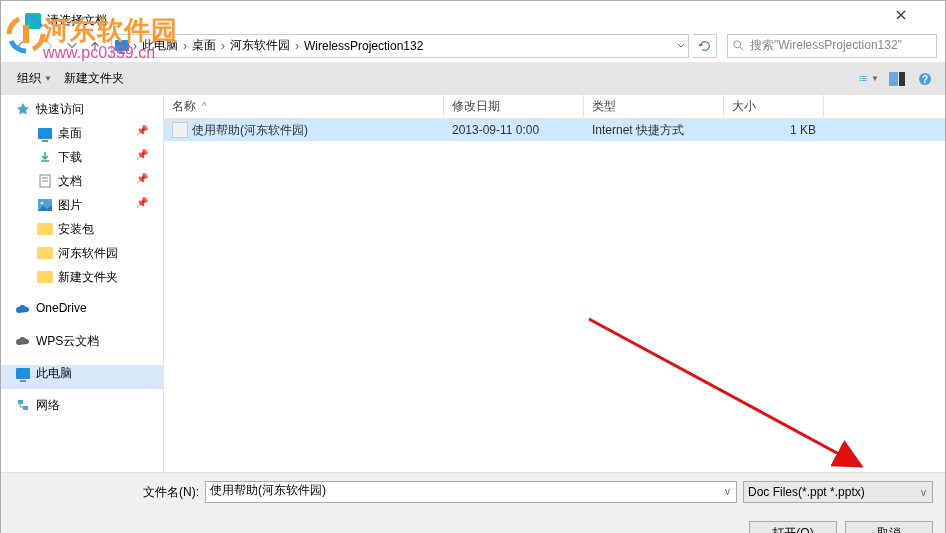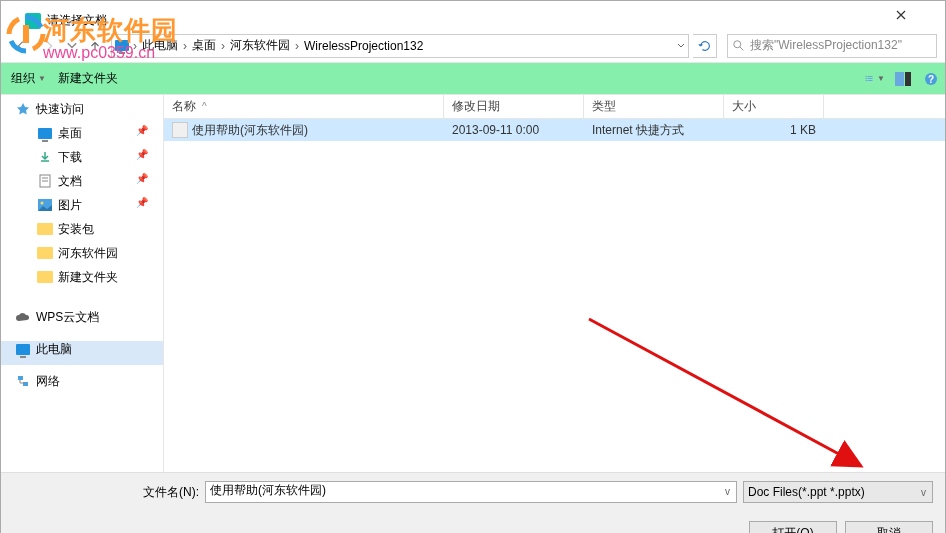--- a/index.html
+++ b/index.html
@@ -14,21 +14,21 @@
 .nav-arrow { width: 24px; height: 24px; display: flex; align-items: center; justify-content: center; color: #808080; border-radius: 2px; }
 .nav-arrow svg { width: 14px; height: 14px; }
 .breadcrumb { flex: 1; height: 24px; border: 1px solid #ccc; background: #fff; display: flex; align-items: center; padding: 0 2px; font-size: 12px; }
 .bc-icon { width: 16px; height: 16px; display: flex; align-items: center; justify-content: center; }
 .bc-sep { margin: 0 3px; color: #666; }
 .bc-item { padding: 0 2px; }
 .bc-dropdown { margin-left: auto; display: flex; align-items: center; }
 .refresh-btn { width: 24px; height: 24px; border: 1px solid #ccc; border-left: none; display: flex; align-items: center; justify-content: center; }
 .search-box { width: 210px; height: 24px; border: 1px solid #ccc; display: flex; align-items: center; padding: 0 4px; margin-left: 6px; color: #888; }
 .search-icon { width: 14px; height: 14px; margin-right: 4px; }
-.toolbar { height: 32px; display: flex; align-items: center; padding: 0 4px; background: #86efac; border-bottom: 1px solid #e6e6e6; }
+.toolbar { height: 32px; display: flex; align-items: center; padding: 0 10px; background: #e5e5e5; border-bottom: 1px solid #e6e6e6; }
 .tb-item { padding: 0 6px; display: flex; align-items: center; gap: 3px; }
 .tb-dropdown-caret { font-size: 8px; color: #666; }
 .tb-spacer { flex: 1; }
 .tb-icon { width: 20px; height: 20px; display: flex; align-items: center; justify-content: center; }
 .body-area { display: flex; height: 377px; }
 .sidebar { width: 163px; overflow-y: auto; padding: 6px 0; border-right: 1px solid #e6e6e6; }
 .sidebar::-webkit-scrollbar { width: 16px; }
 .sidebar::-webkit-scrollbar-track { background: #f0f0f0; }
 .sidebar::-webkit-scrollbar-thumb { background: #c0c0c0; }
 .side-item { height: 24px; display: flex; align-items: flex-start; padding-left: 14px; gap: 5px; font-size: 12px; }
@@ -238,20 +238,28 @@
           </span>
         <span>河东软件园</span>
       </div>
       <div class="side-item sub">
         <span class="side-icon">
             <span class="folder-icon"></span>
           </span>
         <span>新建文件夹</span>
       </div>
       <div class="section-sep"></div>
+      <div class="side-item">
+        <span class="side-icon">
+            <svg width="16" height="10" viewBox="0 0 16 10">
+              <path d="M4 9a3 3 0 010-6 4 4 0 017 0 2.5 2.5 0 011 5z" fill="#1e78d0"></path>
+            </svg>
+          </span>
+        <span>OneDrive</span>
+      </div>
       <div class="section-sep"></div>
       <div class="side-item">
         <span class="side-icon">
             <svg width="16" height="10" viewBox="0 0 16 10">
               <path d="M4 9a3 3 0 010-6 4 4 0 017 0 2.5 2.5 0 011 5z" fill="#666"></path>
             </svg>
           </span>
         <span>WPS云文档</span>
       </div>
       <div class="section-sep"></div>

